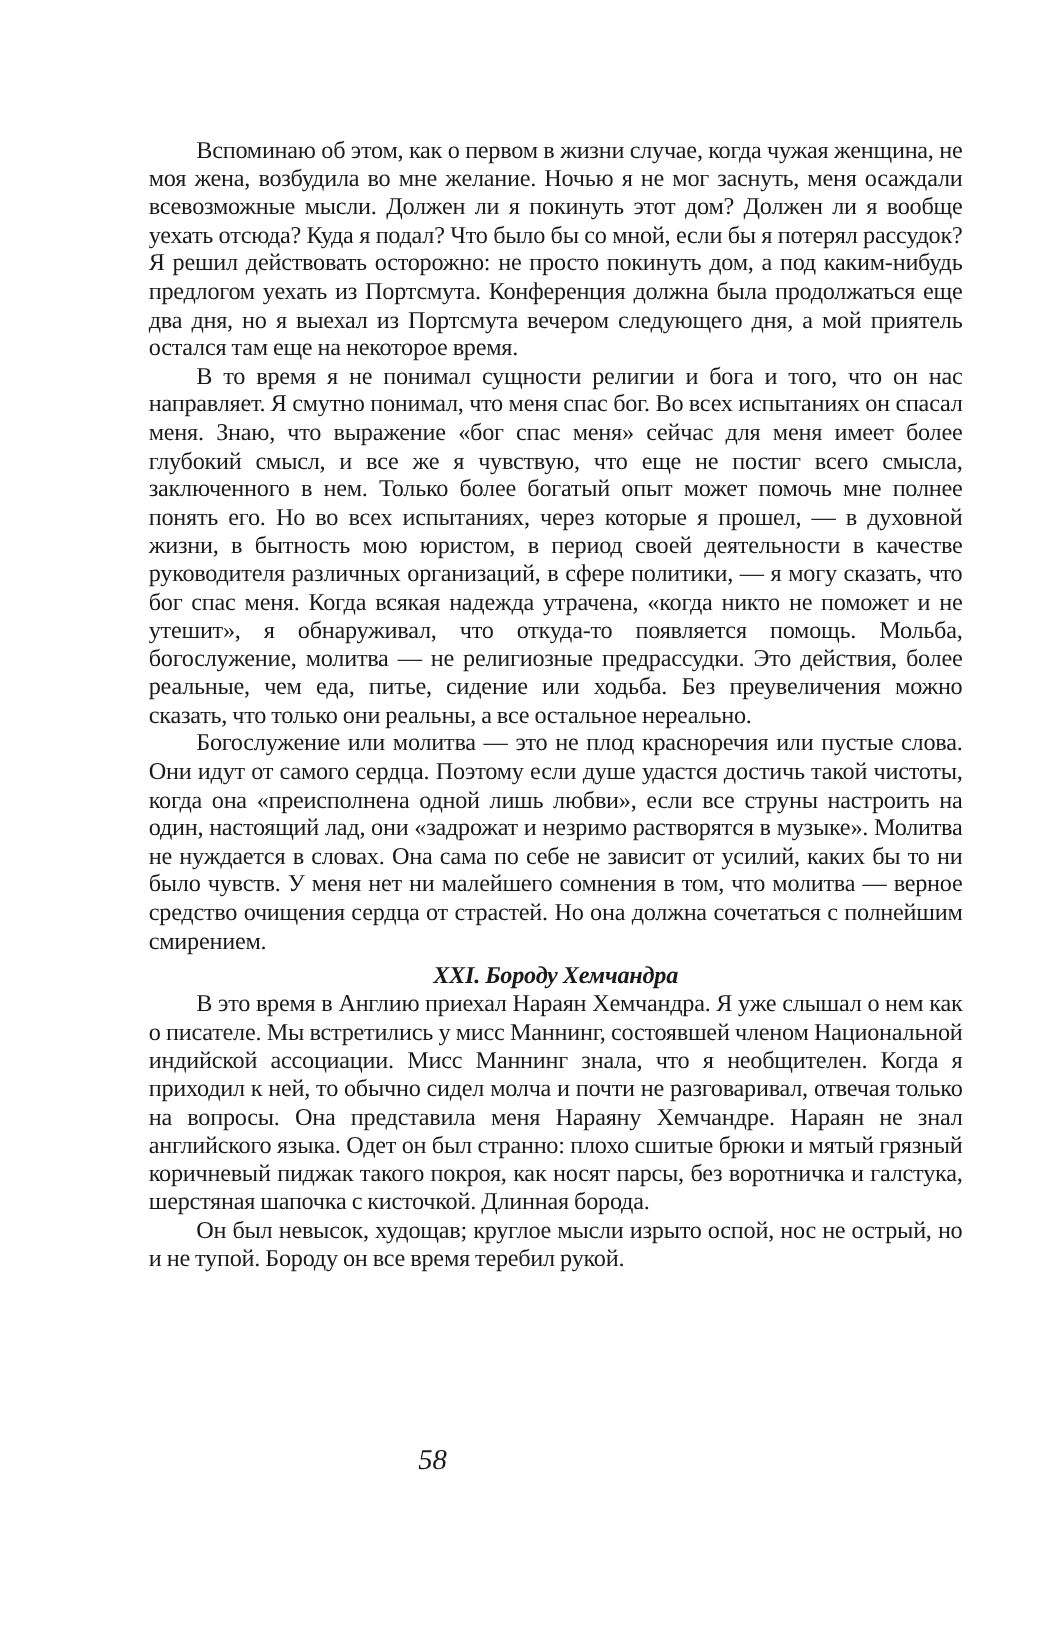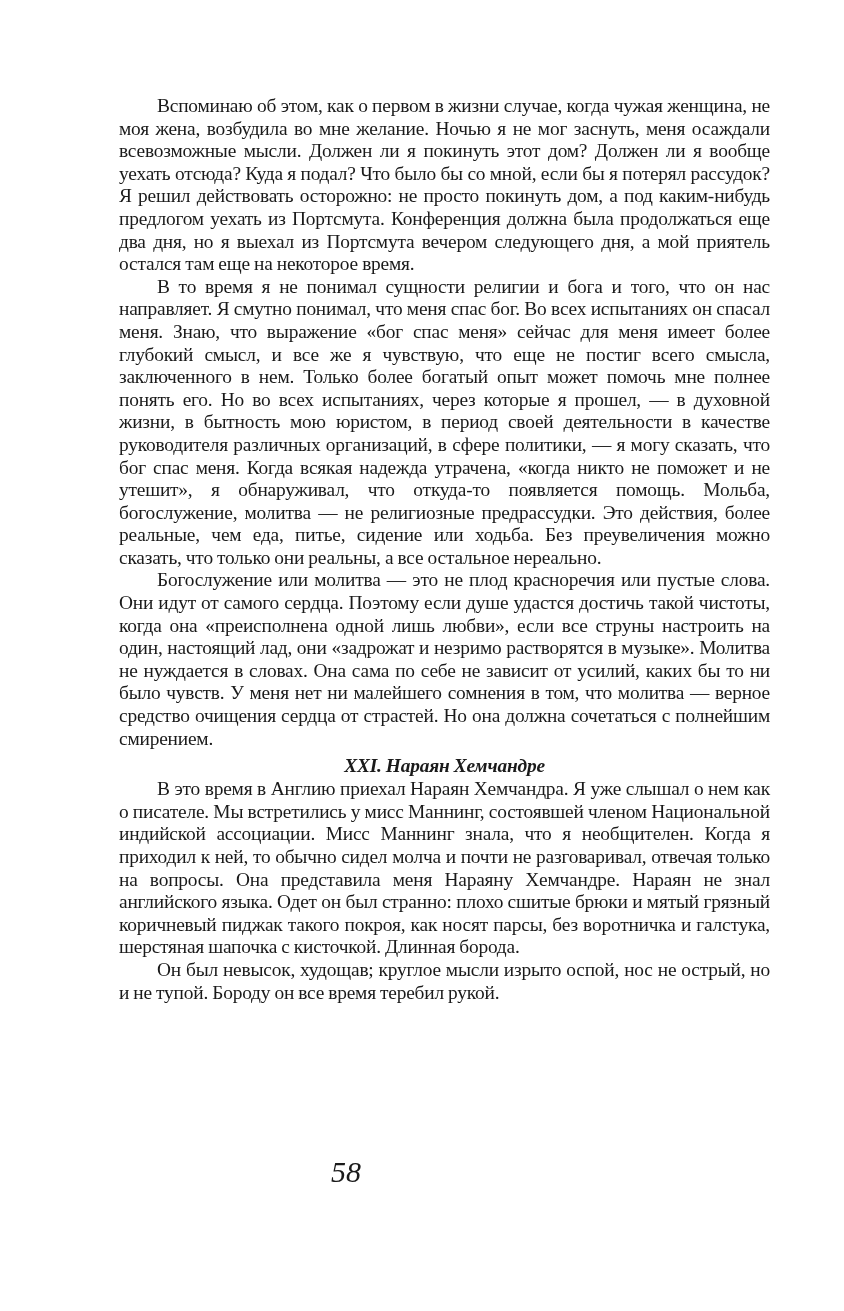--- a/index.html
+++ b/index.html
@@ -10,21 +10,21 @@
     body {
       width: 844px;
       height: 1311px;
       position: relative;
       overflow: hidden;
       color: #1a1a1a;
     }
     .page {
       position: absolute;
       left: 119px;
-      top: 95px;
+      top: 110px;
       width: 651px;
       font-family: "Liberation Serif", "DejaVu Serif", serif;
       font-size: 19.4px;
       line-height: 22.6px;
       text-align: justify;
       letter-spacing: -0.2px;
       word-spacing: -0.5px;
     }
     .para {
       margin: 0;
@@ -41,29 +41,29 @@
       line-height: 24px;
     }
     .page-number {
       position: absolute;
       left: 0;
       width: 692px;
       top: 1155px;
       text-align: center;
       font-family: "Liberation Serif", "DejaVu Serif", serif;
       font-style: italic;
-      font-size: 30px;
+      font-size: 23px;
       color: #1a1a1a;
     }
   </style>
 </head>
 <body>
 
 <div class="page">
   <p class="para">Вспоминаю об этом, как о первом в жизни случае, когда чужая женщина, не моя жена, возбудила во мне желание. Ночью я не мог заснуть, меня осаждали всевозможные мысли. Должен ли я покинуть этот дом? Должен ли я вообще уехать отсюда? Куда я подал? Что было бы со мной, если бы я потерял рассудок? Я решил действовать осторожно: не просто покинуть дом, а под каким-нибудь предлогом уехать из Портсмута. Конференция должна была продолжаться еще два дня, но я выехал из Портсмута вечером следующего дня, а мой приятель остался там еще на некоторое время.</p>
   <p class="para">В то время я не понимал сущности религии и бога и того, что он нас направляет. Я смутно понимал, что меня спас бог. Во всех испытаниях он спасал меня. Знаю, что выражение «бог спас меня» сейчас для меня имеет более глубокий смысл, и все же я чувствую, что еще не постиг всего смысла, заключенного в нем. Только более богатый опыт может помочь мне полнее понять его. Но во всех испытаниях, через которые я прошел, — в духовной жизни, в бытность мою юристом, в период своей деятельности в качестве руководителя различных организаций, в сфере политики, — я могу сказать, что бог спас меня. Когда всякая надежда утрачена, «когда никто не поможет и не утешит», я обнаруживал, что откуда-то появляется помощь. Мольба, богослужение, молитва — не религиозные предрассудки. Это действия, более реальные, чем еда, питье, сидение или ходьба. Без преувеличения можно сказать, что только они реальны, а все остальное нереально.</p>
   <p class="para">Богослужение или молитва — это не плод красноречия или пустые слова. Они идут от самого сердца. Поэтому если душе удастся достичь такой чистоты, когда она «преисполнена одной лишь любви», если все струны настроить на один, настоящий лад, они «задрожат и незримо растворятся в музыке». Молитва не нуждается в словах. Она сама по себе не зависит от усилий, каких бы то ни было чувств. У меня нет ни малейшего сомнения в том, что молитва — верное средство очищения сердца от страстей. Но она должна сочетаться с полнейшим смирением.</p>
-  <h2 class="heading">XXI. Нараян Хемчандре</h2>
+  <h2 class="heading">XXI. Бороду Хемчандра</h2>
   <p class="para">В это время в Англию приехал Нараян Хемчандра. Я уже слышал о нем как о писателе. Мы встретились у мисс Маннинг, состоявшей членом Национальной индийской ассоциации. Мисс Маннинг знала, что я необщителен. Когда я приходил к ней, то обычно сидел молча и почти не разговаривал, отвечая только на вопросы. Она представила меня Нараяну Хемчандре. Нараян не знал английского языка. Одет он был странно: плохо сшитые брюки и мятый грязный коричневый пиджак такого покроя, как носят парсы, без воротничка и галстука, шерстяная шапочка с кисточкой. Длинная борода.</p>
   <p class="para">Он был невысок, худощав; круглое мысли изрыто оспой, нос не острый, но и не тупой. Бороду он все время теребил рукой.</p>
 </div>
 
 <div class="page-number">58</div>
 
 </body></html>

